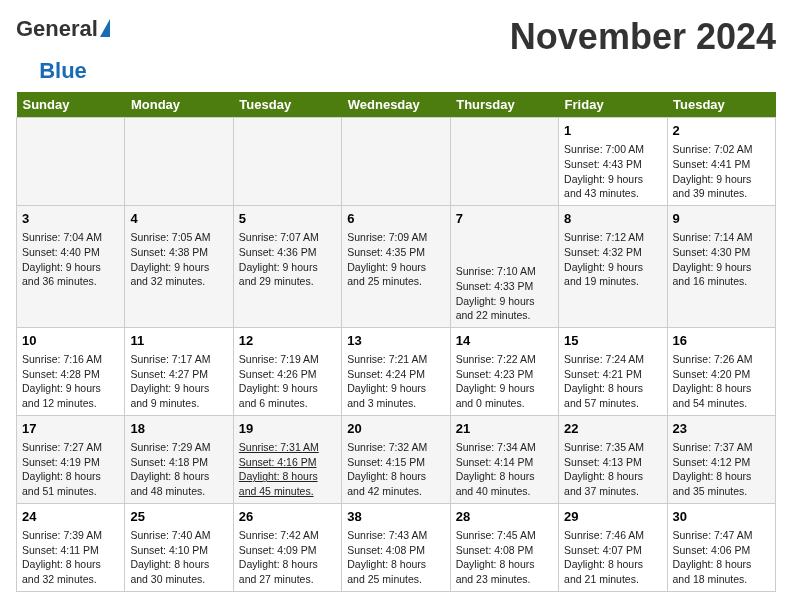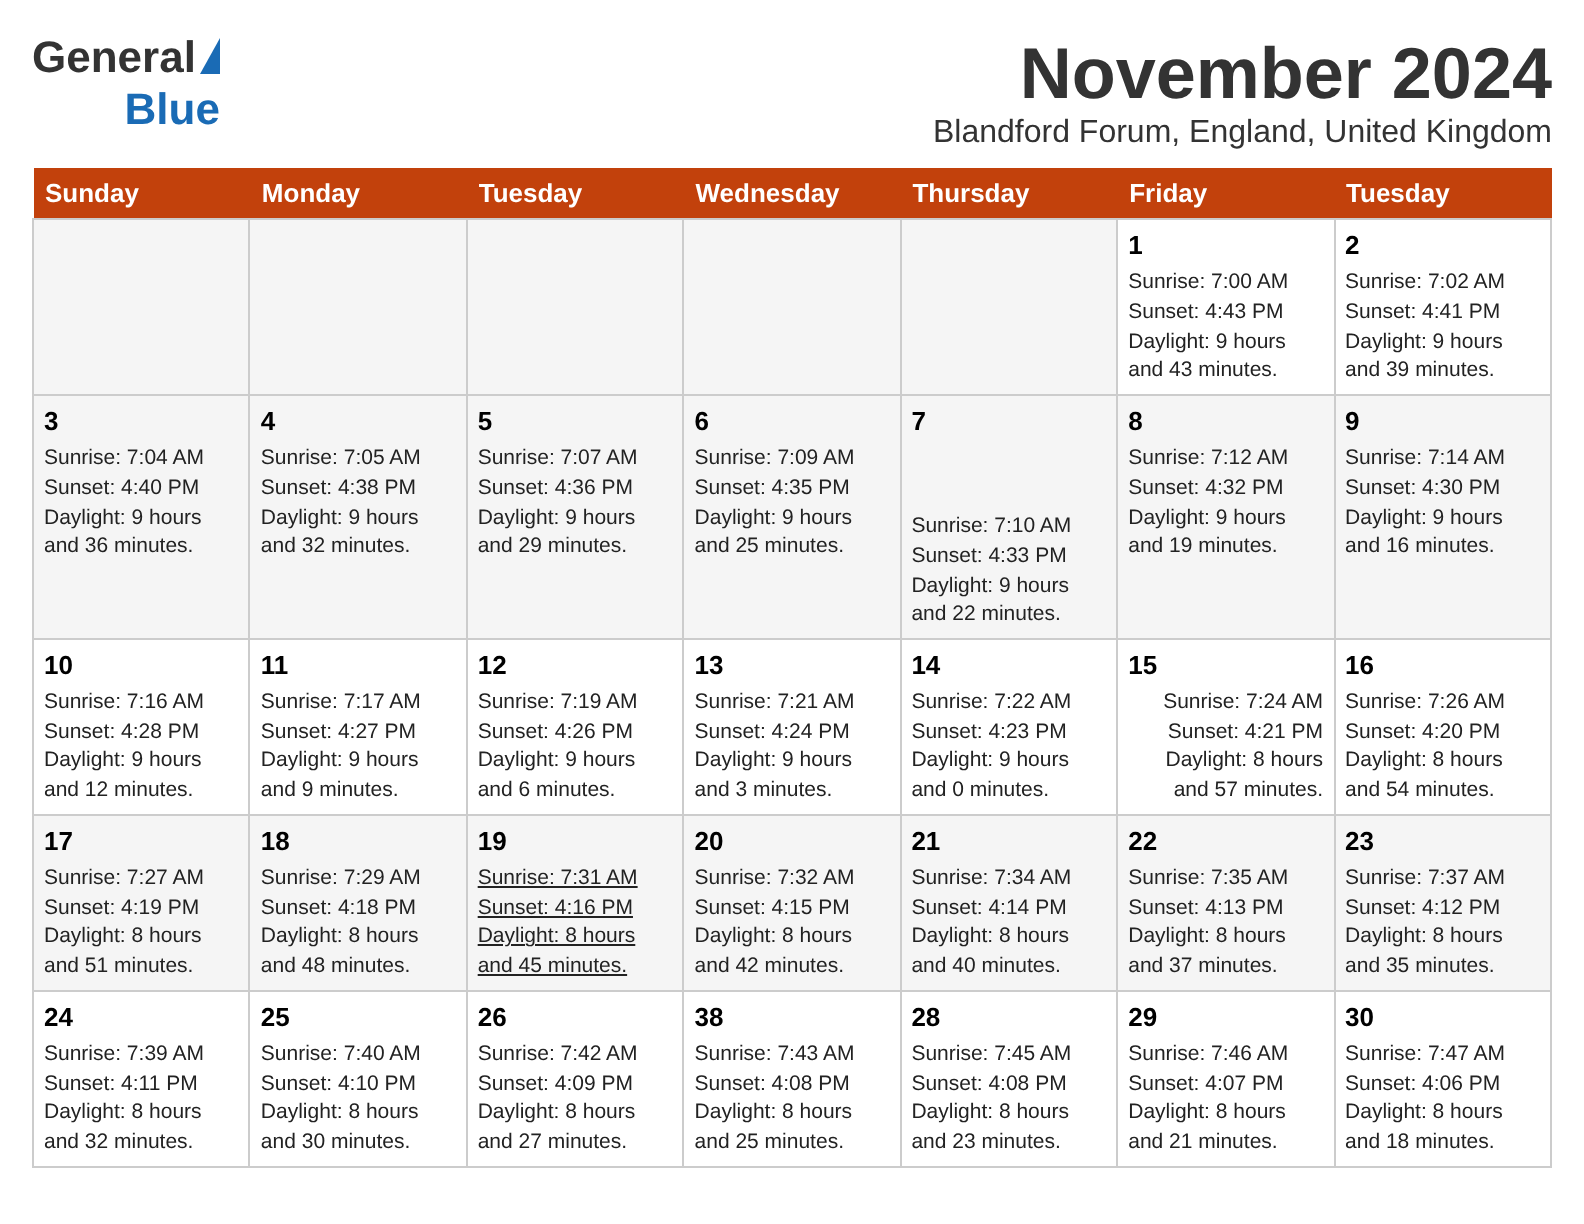--- a/index.html
+++ b/index.html
@@ -12,21 +12,22 @@
     }
     .header {
       display: flex;
       justify-content: space-between;
       align-items: flex-start;
       margin-bottom: 8px;
     }
     .logo {
       display: flex;
       flex-direction: column;
-      align-items: flex-end;
+      align-items: center;
+      gap: 16px;
     }
     .logo-text {
       display: flex;
       align-items: center;
     }
     .logo-general {
       font-size: 22px;
       font-weight: bold;
       color: #333;
     }
@@ -54,21 +55,21 @@
     .location {
       font-size: 16px;
       color: #333;
     }
     table {
       width: 100%;
       border-collapse: collapse;
       table-layout: fixed;
     }
     th {
-      background-color: #c2410c;
+      background-color: #4d7c0f;
       color: white;
       text-align: left;
       padding: 5px 6px;
       font-size: 13px;
       font-weight: bold;
     }
     td {
       border: 1px solid #ccc;
       vertical-align: top;
       padding: 4px 5px;
@@ -102,21 +103,20 @@
 <div class="header">
   <div class="logo">
     <div class="logo-text">
       <span class="logo-general">General</span>
       <div class="logo-triangle"></div>
     </div>
     <span class="logo-blue">Blue</span>
   </div>
   <div class="title-section">
     <div class="month-title">November 2024</div>
-    <div class="location">Blandford Forum, England, United Kingdom</div>
   </div>
 </div>
 
 <table>
   <thead>
     <tr id="dow-header">
         <th>Sunday</th>
         <th>Monday</th>
         <th>Tuesday</th>
         <th>Wednesday</th>
@@ -215,21 +215,21 @@
 Daylight: 9 hours and 3 minutes.</div>
         </td>
         <td>
           <span class="day-num">14</span>
           <div class="day-info" style="white-space: pre-line;">Sunrise: 7:22 AM
 Sunset: 4:23 PM
 Daylight: 9 hours and 0 minutes.</div>
         </td>
         <td>
           <span class="day-num">15</span>
-          <div class="day-info" style="white-space: pre-line; text-align: right;">Sunrise: 7:24 AM
+          <div class="day-info" style="white-space: pre-line;">Sunrise: 7:24 AM
 Sunset: 4:21 PM
 Daylight: 8 hours and 57 minutes.</div>
         </td>
         <td>
           <span class="day-num">16</span>
           <div class="day-info" style="white-space: pre-line;">Sunrise: 7:26 AM
 Sunset: 4:20 PM
 Daylight: 8 hours and 54 minutes.</div>
         </td>
       </tr>

